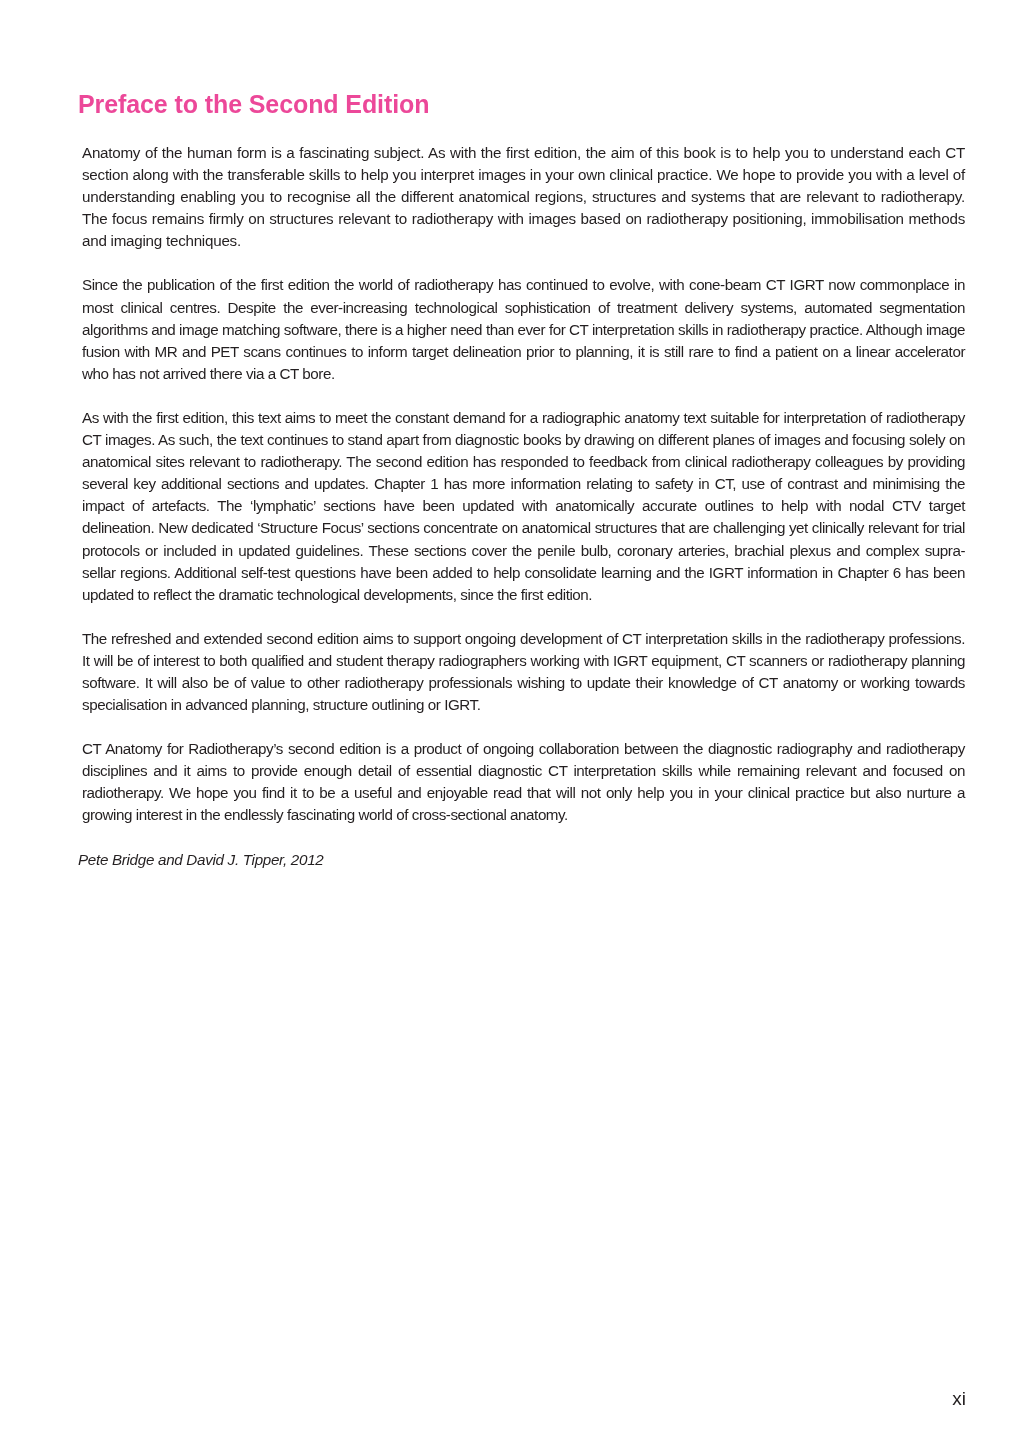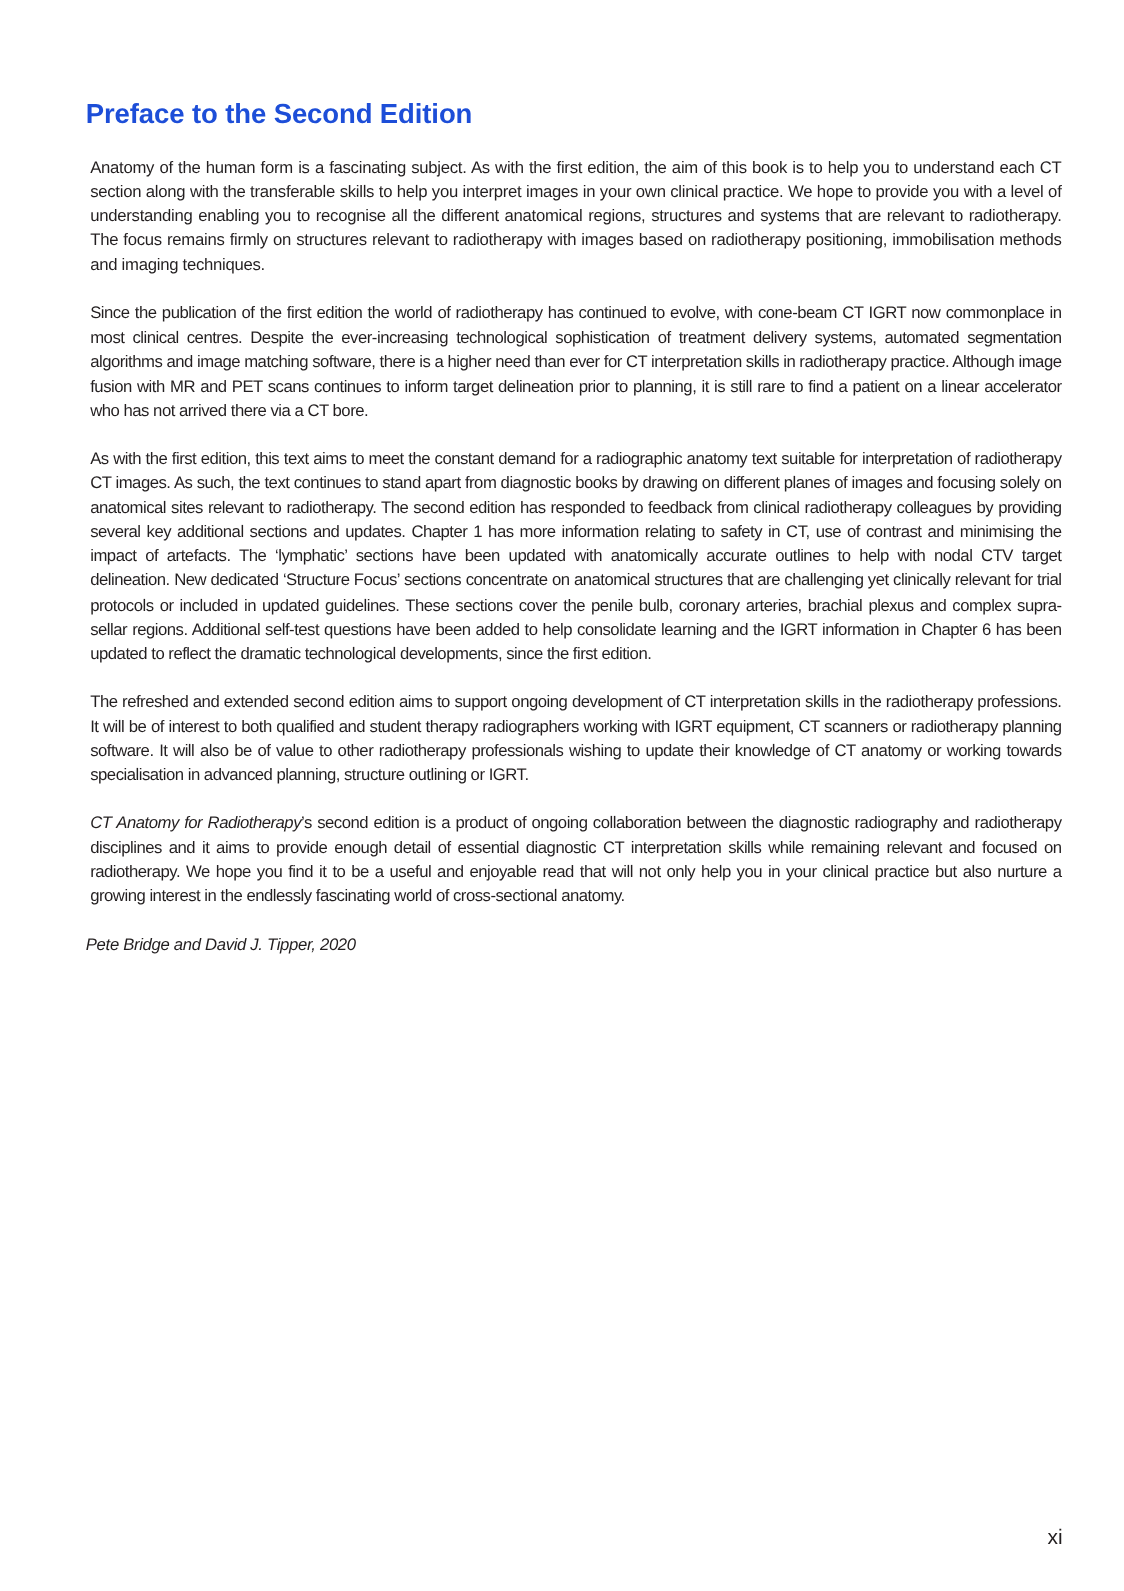--- a/index.html
+++ b/index.html
@@ -21,35 +21,34 @@
       top: 88px;
       width: 887px;
     }
     .title {
       font-family: "Liberation Sans", sans-serif;
       font-weight: bold;
       font-size: 25px;
       line-height: 32px;
       margin: 0 0 22px 0;
       letter-spacing: -0.1px;
-      color: #1d4ed8;
+      color: #ec4899;
     }
     .para {
       font-size: 15.2px;
       line-height: 22.1px;
       text-align: justify;
       margin: 0 0 22px 4px;
       letter-spacing: -0.25px;
       word-spacing: 0px;
     }
     .para.narrow {
       letter-spacing: -0.45px;
     }
     .para .italic {
-      font-style: italic;
     }
     .signature {
       font-size: 15.2px;
       line-height: 22px;
       font-style: italic;
       margin: 0;
       letter-spacing: -0.3px;
     }
     .page-number {
       position: absolute;
@@ -66,16 +65,16 @@
 <div class="page">
   <h1 class="title">Preface to the Second Edition</h1>
 
   <p class="para">Anatomy of the human form is a fascinating subject. As with the first edition, the aim of this book is to help you to understand each CT section along with the transferable skills to help you interpret images in your own clinical practice. We hope to provide you with a level of understanding enabling you to recognise all the different anatomical regions, structures and systems that are relevant to radiotherapy. The focus remains firmly on structures relevant to radiotherapy with images based on radiotherapy positioning, immobilisation methods and imaging techniques.</p>
   <p class="para narrow">Since the publication of the first edition the world of radiotherapy has continued to evolve, with cone-beam CT IGRT now commonplace in most clinical centres. Despite the ever-increasing technological sophistication of treatment delivery systems, automated segmentation algorithms and image matching software, there is a higher need than ever for CT interpretation skills in radiotherapy practice. Although image fusion with MR and PET scans continues to inform target delineation prior to planning, it is still rare to find a patient on a linear accelerator who has not arrived there via a CT bore.</p>
   <p class="para narrow">As with the first edition, this text aims to meet the constant demand for a radiographic anatomy text suitable for interpretation of radiotherapy CT images. As such, the text continues to stand apart from diagnostic books by drawing on different planes of images and focusing solely on anatomical sites relevant to radiotherapy. The second edition has responded to feedback from clinical radiotherapy colleagues by providing several key additional sections and updates. Chapter 1 has more information relating to safety in CT, use of contrast and minimising the impact of artefacts. The ‘lymphatic’ sections have been updated with anatomically accurate outlines to help with nodal CTV target delineation. New dedicated ‘Structure Focus’ sections concentrate on anatomical structures that are challenging yet clinically relevant for trial protocols or included in updated guidelines. These sections cover the penile bulb, coronary arteries, brachial plexus and complex supra-sellar regions. Additional self-test questions have been added to help consolidate learning and the IGRT information in Chapter 6 has been updated to reflect the dramatic technological developments, since the first edition.</p>
   <p class="para narrow">The refreshed and extended second edition aims to support ongoing development of CT interpretation skills in the radiotherapy professions. It will be of interest to both qualified and student therapy radiographers working with IGRT equipment, CT scanners or radiotherapy planning software. It will also be of value to other radiotherapy professionals wishing to update their knowledge of CT anatomy or working towards specialisation in advanced planning, structure outlining or IGRT.</p>
 
   <p class="para narrow"><span class="italic">CT Anatomy for Radiotherapy</span><span>’s second edition is a product of ongoing collaboration between the diagnostic radiography and radiotherapy disciplines and it aims to provide enough detail of essential diagnostic CT interpretation skills while remaining relevant and focused on radiotherapy. We hope you find it to be a useful and enjoyable read that will not only help you in your clinical practice but also nurture a growing interest in the endlessly fascinating world of cross-sectional anatomy.</span></p>
 
-  <p class="signature">Pete Bridge and David J. Tipper, 2020</p>
+  <p class="signature">Pete Bridge and David J. Tipper, 2012</p>
 </div>
 
 <div class="page-number">xi</div>
 
 </body></html>

